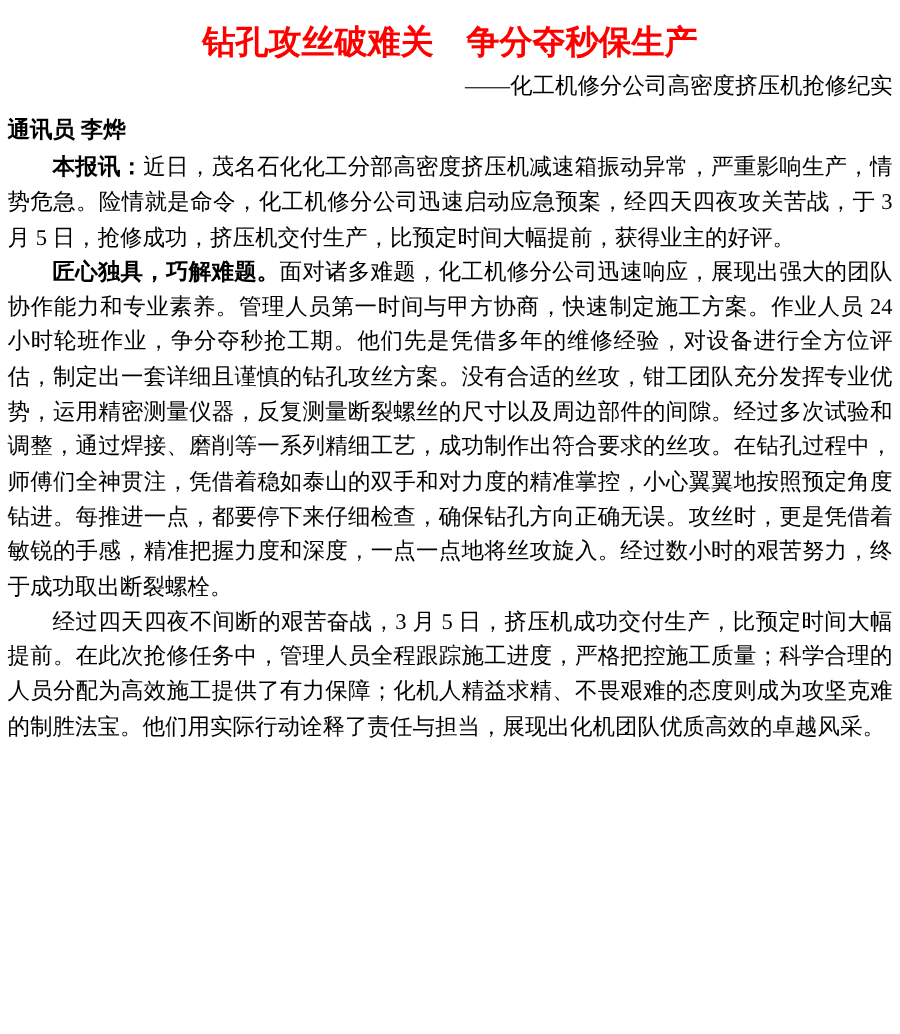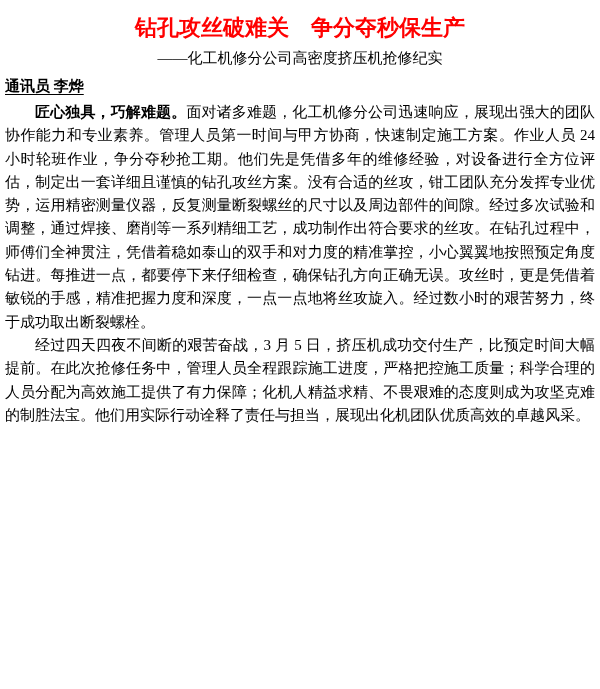--- a/index.html
+++ b/index.html
@@ -27,27 +27,26 @@
     font-weight: bold;
     color: var(--title-color);
     font-size: 22px;
     line-height: 1.25;
     text-align: center;
     margin: 4px 0 7px 0;
   }
   .subtitle {
     font-size: 15px;
     line-height: 1.3;
-    text-align: center;
+    text-align: right;
     margin: 0 0 9px 0;
   }
   .byline {
     font-size: 15px;
     font-weight: bold;
-    text-decoration: underline;
     text-underline-offset: 3px;
     margin: 0 0 5px 0;
   }
   .body-text p {
     margin: 0;
     font-size: 15px;
     line-height: 23.3px;
     text-align: justify;
     text-indent: 2em;
   }
@@ -61,20 +60,21 @@
 <div class="page">
 
   <h1 class="title">钻孔攻丝破难关　争分夺秒保生产</h1>
 
   <div class="subtitle">——化工机修分公司高密度挤压机抢修纪实</div>
 
   <div class="byline">通讯员 李烨</div>
 
   <div class="body-text">
 
+    <p><span class="lead">本报讯：</span><span>近日，茂名石化化工分部高密度挤压机减速箱振动异常，严重影响生产，情势危急。险情就是命令，化工机修分公司迅速启动应急预案，经四天四夜攻关苦战，于 3 月 5 日，抢修成功，挤压机交付生产，比预定时间大幅提前，获得业主的好评。</span></p>
 
 
 
     <p><span class="lead">匠心独具，巧解难题。</span><span>面对诸多难题，化工机修分公司迅速响应，展现出强大的团队协作能力和专业素养。管理人员第一时间与甲方协商，快速制定施工方案。作业人员 24 小时轮班作业，争分夺秒抢工期。他们先是凭借多年的维修经验，对设备进行全方位评估，制定出一套详细且谨慎的钻孔攻丝方案。没有合适的丝攻，钳工团队充分发挥专业优势，运用精密测量仪器，反复测量断裂螺丝的尺寸以及周边部件的间隙。经过多次试验和调整，通过焊接、磨削等一系列精细工艺，成功制作出符合要求的丝攻。在钻孔过程中，师傅们全神贯注，凭借着稳如泰山的双手和对力度的精准掌控，小心翼翼地按照预定角度钻进。每推进一点，都要停下来仔细检查，确保钻孔方向正确无误。攻丝时，更是凭借着敏锐的手感，精准把握力度和深度，一点一点地将丝攻旋入。经过数小时的艰苦努力，终于成功取出断裂螺栓。</span></p>
 
     <p><span class="lead"></span><span>经过四天四夜不间断的艰苦奋战，3 月 5 日，挤压机成功交付生产，比预定时间大幅提前。在此次抢修任务中，管理人员全程跟踪施工进度，严格把控施工质量；科学合理的人员分配为高效施工提供了有力保障；化机人精益求精、不畏艰难的态度则成为攻坚克难的制胜法宝。他们用实际行动诠释了责任与担当，展现出化机团队优质高效的卓越风采。</span></p>
 
   </div>
 
 </div>

